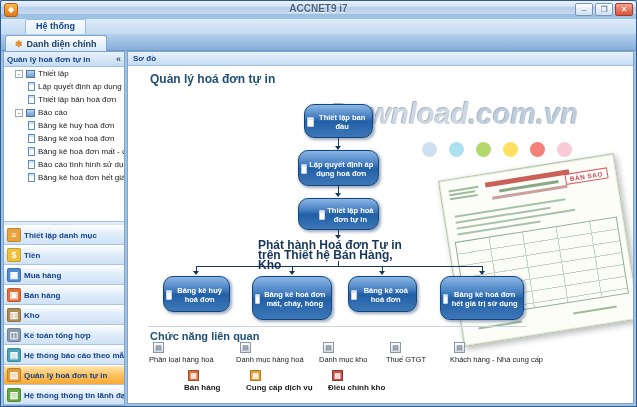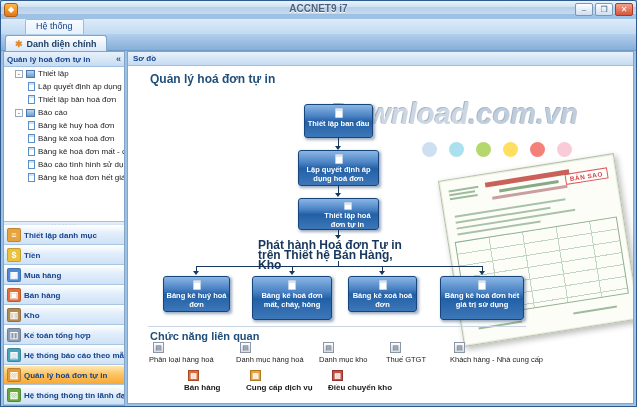--- a/index.html
+++ b/index.html
@@ -21,21 +21,21 @@
   .win-controls { position:absolute; right:3px; top:2px; display:flex; gap:2px; }
   .wbtn { width:18px; height:13px; border:1px solid #7c96b5; border-radius:2px;
     background:linear-gradient(#fdfeff,#cfdff1); font-size:8px; line-height:11px;
     text-align:center; color:#3a5a7e; cursor:default; }
   .wbtn.close { background:linear-gradient(#f3a08c,#d6553a); color:#fff; border-color:#a43d28; }
 
   
   .ribbonrow { position:absolute; top:18px; left:0; right:0; height:15px;
     background:linear-gradient(#dcebfa,#c3daf0); }
   .menu-tab { position:absolute; left:24px; top:0; height:23px; padding:1px 10px 0;
-    font-size:9px; font-weight:normal; color:#15428b;
+    font-size:9px; font-weight:bold; color:#15428b;
     background:linear-gradient(#f6fbff,#dcebfa); border:1px solid #9cbde0; border-bottom:none;
     border-radius:2px 2px 0 0; }
 
   
   .tabrow { position:absolute; top:33px; left:0; right:0; height:17px;
     background:linear-gradient(#b3cfec,#86aed8); border-bottom:1px solid #6f9ac6; }
   .doc-tab { position:absolute; left:4px; top:1px; height:16px; display:flex; align-items:center;
     gap:4px; padding:0 9px; font-size:9px; font-weight:bold; color:#1f3f66;
     background:linear-gradient(#fdfeff,#d8e8f8); border:1px solid #7fa5cc; border-bottom:none;
     border-radius:3px 3px 0 0; }
@@ -99,23 +99,23 @@
   .wm { position:absolute; left:202px; top:32px; font-size:29px; font-weight:bold;
     font-style:italic; color:#ccd7e3; text-shadow:1px 1px 0 #ffffff,-1px -1px 0 #aab8c6;
     z-index:0; white-space:nowrap; }
   .wm .suffix { color:#bfcddc; }
   .dots { position:absolute; left:294px; top:76px; display:flex; gap:12px; z-index:0; }
   .dot { width:15px; height:15px; border-radius:50%; opacity:.75; }
   .d0{background:#bcd6ec;} .d1{background:#8fd6e8;} .d2{background:#9ccb3b;}
   .d3{background:#ffd42a;} .d4{background:#f2564d;} .d5{background:#f7b8cb;}
 
   
-  .fbox { position:absolute; display:flex; flex-direction:column; align-items:center;
+  .fbox { position:absolute; display:flex; align-items:center;
     padding:3px 2px 0; background:linear-gradient(180deg,#8ab6e4 0%,#4a82c4 35%,#2260a6 52%,#3d77b8 100%);
-    border:1px solid #16457e; border-radius:3px; box-shadow:1.5px 1.5px 3px rgba(40,70,110,.45);
+    border:1px solid #16457e; border-radius:10px; box-shadow:1.5px 1.5px 3px rgba(40,70,110,.45);
     color:#fff; font-weight:bold; font-size:7.5px; line-height:8.5px; text-align:center;
     z-index:2; cursor:default; overflow:hidden; }
   .fpage { width:8px; height:10px; background:#fff; border:1px solid #c2d2e4; border-radius:1px;
     margin-bottom:2px; box-shadow:inset 0 2px 0 #dce6f2; }
   .b1 { left:176px; top:38px; width:69px; height:34px; }
   .b2 { left:170px; top:84px; width:81px; height:36px; }
   .b3 { left:170px; top:132px; width:81px; height:32px;padding-left:20px; }
   .ba { left:35px;  top:210px; width:67px; height:36px; }
   .bb { left:124px; top:210px; width:80px; height:44px; }
   .bc { left:220px; top:210px; width:69px; height:36px; }
@@ -402,19 +402,19 @@
       <div class="rel rel2" style="left:56px;">
         <span class="ricon ric-sales"></span>
         <span>Bán hàng</span>
       </div>
       <div class="rel rel2" style="left:118px;">
         <span class="ricon ric-service"></span>
         <span>Cung cấp dịch vụ</span>
       </div>
       <div class="rel rel2" style="left:200px;">
         <span class="ricon ric-transfer"></span>
-        <span>Điều chuyển kho</span>
+        <span>Điều chính kho</span>
       </div>
 
     </div>
   </div>
 
 </div>
 
 </body></html>

